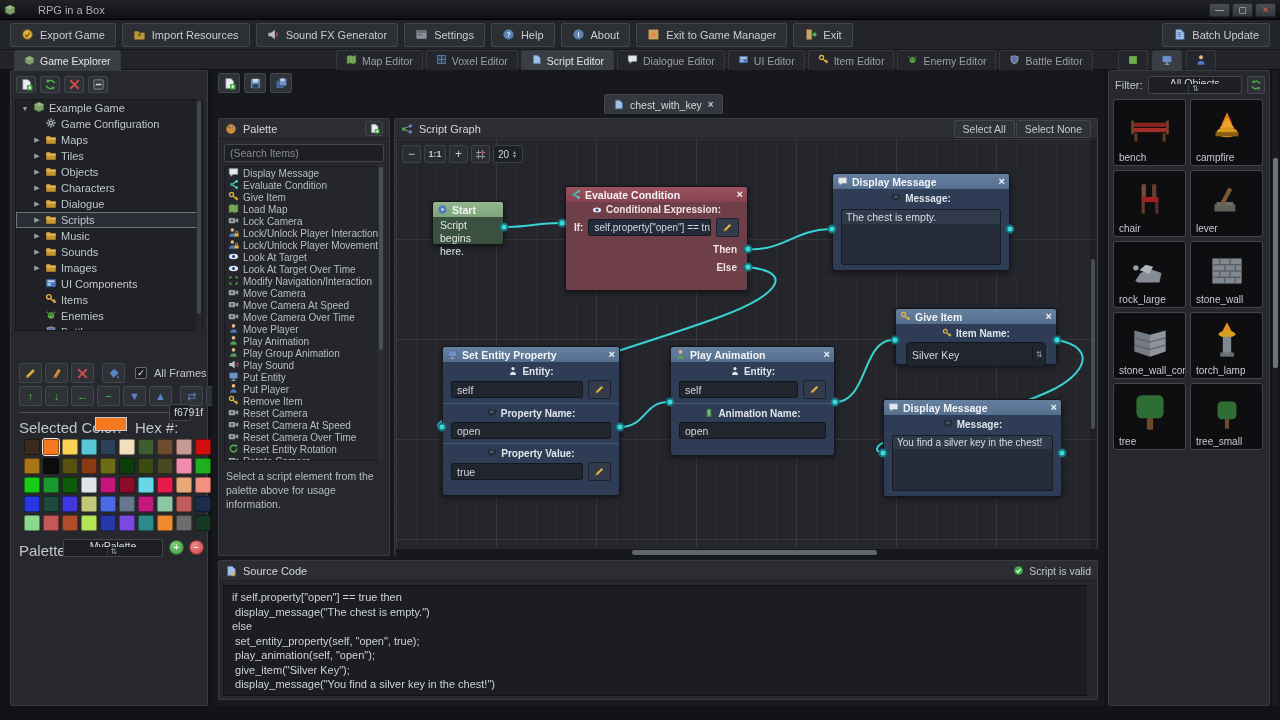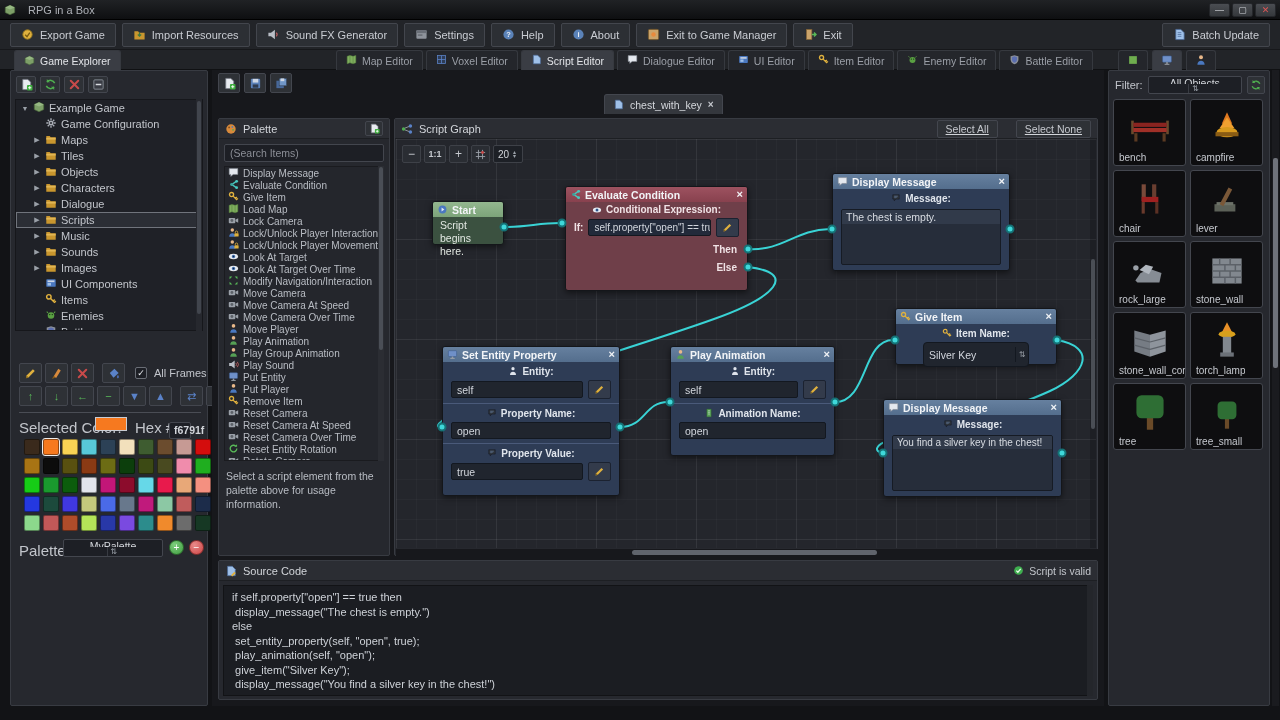--- a/index.html
+++ b/index.html
@@ -3,21 +3,21 @@
 <meta charset="utf-8">
 <style>
   html,body{margin:0;padding:0;background:#000;}
   *{box-sizing:border-box;}
   .screen{position:relative;width:1280px;height:720px;overflow:hidden;background:#121316;
     font-family:"Liberation Sans","DejaVu Sans",sans-serif;color:#c6c9cf;-webkit-font-smoothing:antialiased;}
   .abs{position:absolute;}
 
   
   .titlebar{left:0;top:0;width:1280px;height:20px;background:linear-gradient(#202225,#0e0f11);border-bottom:1px solid #000;display:flex;align-items:center;padding:0 4px;}
-  .titlebar .ttl{font-size:11px;color:#aeb1b7;margin-left:12px;}
+  .titlebar .ttl{font-size:11px;color:#aeb1b7;margin-left:22px;}
   .winbtns{margin-left:auto;display:flex;gap:2px;}
   .wbtn{width:21px;height:14px;background:linear-gradient(#4a4d52,#35383c);border:1px solid #24262a;border-radius:2px;font-size:9px;line-height:12px;text-align:center;color:#d0d3d8;}
   .wbtn.close{color:#e05555;font-weight:bold;}
 
   
   .menubar{left:0;top:20px;width:1280px;height:30px;background:#222428;border-bottom:1px solid #17181b;display:flex;align-items:center;gap:6px;padding:0 10px;}
   .mbtn{height:24px;display:flex;align-items:center;gap:6px;padding:0 10px;background:#2c2f34;border:1px solid #43464d;border-radius:2px;font-size:11px;color:#c9ccd2;white-space:nowrap;}
   .mbtn.batch{margin-left:auto;}
   .mi svg{display:block;}
 
@@ -113,21 +113,21 @@
   .glabel{display:flex;justify-content:center;align-items:center;gap:4px;color:#e0e5ec;margin-top:2px;height:14px;font-weight:bold;font-size:10px;}
   .gnode.red .glabel{color:#f0e2e5;}
   .grow{display:flex;align-items:center;gap:5px;margin:2px 8px;}
   .gfield{background:#20252e;border:1px solid #131820;border-radius:2px;height:17px;line-height:16px;padding:0 5px;color:#d2d6dd;flex:1;white-space:nowrap;overflow:hidden;}
   .gnode.red .gfield{background:#222a3a;}
   .gpencil{width:23px;height:19px;background:#333b4b;border:1px solid #1b2230;border-radius:2px;display:flex;align-items:center;justify-content:center;flex:none;}
   .gthen{text-align:right;padding-right:10px;color:#f0e2e5;height:16px;line-height:16px;font-weight:bold;font-size:10px;margin-top:2px;}
   .gdiv{border-top:1px solid #4a5a7a;margin:4px 0 0;}
   .gtext{background:#262d3a;border:1px solid #161b24;margin:4px 8px;height:56px;border-radius:2px;color:#d8dce2;overflow:hidden;}
   .gtext .fl{background:#313a4a;padding:1px 4px;min-height:13px;}
-  .gselect{display:flex;align-items:center;background:#20252e;border:1px solid #131820;border-radius:4px;height:25px;margin:2px 27px;color:#d2d6dd;}
+  .gselect{display:flex;align-items:center;background:#20252e;border:1px solid #131820;border-radius:4px;height:25px;margin:2px 10px;color:#d2d6dd;}
   .gselect .txt{flex:1;padding:0 5px;}
   .gselect .sp{width:13px;border-left:1px solid #131820;text-align:center;font-size:8px;color:#9aa0a8;line-height:15px;}
   .iflbl{color:#f0e2e5;font-weight:bold;font-size:10px;}
   .hscroll{position:absolute;left:1px;top:430px;width:702px;height:7px;background:#17181c;}
   .hscroll .thumb{position:absolute;left:236px;top:1px;width:245px;height:5px;background:#60646c;border-radius:3px;}
   .gvscroll{position:absolute;right:1px;top:20px;width:6px;height:409px;background:rgba(0,0,0,.18);}
   .gvscroll .thumb{position:absolute;left:1px;top:120px;width:4px;height:170px;background:#4a4e55;border-radius:2px;}
 
   
   .srcpanel{left:6px;top:490px;width:880px;height:140px;}
@@ -555,21 +555,21 @@
       <div class="tbtn bl">▼</div>
       <div class="tbtn bl">▲</div>
       <div class="tbtn bl" style="margin-left:5px;">⇄</div>
       <div class="tbtn gn">↻</div>
     </div>
     <div class="hdivider" style="top:341px;"></div>
 
     <span class="sclabel abs" style="left:8px;top:348px;">Selected Color:</span>
     <div class="swatchbig" style="left: 84px; top: 346px; background: rgb(246, 121, 31);"></div>
     <span class="sclabel abs" style="left:124px;top:348px;">Hex #:</span>
-    <div class="hexfield" style="left:158px;top:351px;width:22px;font-weight:bold;">f6791f</div>
+    <div class="hexfield" style="left:158px;top:333px;width:22px;">f6791f</div>
 
     <div class="cgrid">
         <div class="csw" style="background:#3a2a1c"></div>
         <div class="csw sel" style="background:#f6791f"></div>
         <div class="csw" style="background:#f8d354"></div>
         <div class="csw" style="background:#58c8d8"></div>
         <div class="csw" style="background:#2c4156"></div>
         <div class="csw" style="background:#f2e0bc"></div>
         <div class="csw" style="background:#3e5c30"></div>
         <div class="csw" style="background:#6b4c2e"></div>
@@ -893,21 +893,21 @@
       <div class="phead">
         <span style="display: inline-flex;">
             <svg width="12" height="12" viewBox="0 0 14 14">
               <circle cx="3" cy="7" r="2" fill="#4fae4f"></circle>
               <circle cx="11" cy="3.5" r="2" fill="#5a82c8"></circle>
               <circle cx="11" cy="10.5" r="2" fill="#5a82c8"></circle>
               <path d="M4.5 6L9.5 4M4.5 8l5 2" stroke="#9aa0a8"></path>
             </svg>
           </span>
         <span>Script Graph</span>
-        <div style="margin-left:auto;display:flex;gap:18px;text-decoration:underline;">
+        <div style="margin-left:auto;display:flex;gap:1px;">
           <div class="gsel">Select All</div>
           <div class="gsel">Select None</div>
         </div>
       </div>
       <div class="canvas">
         <div class="ztools">
           <div class="zbtn">−</div>
           <div class="zbtn ratio">1:1</div>
           <div class="zbtn">+</div>
           <div class="zbtn">

